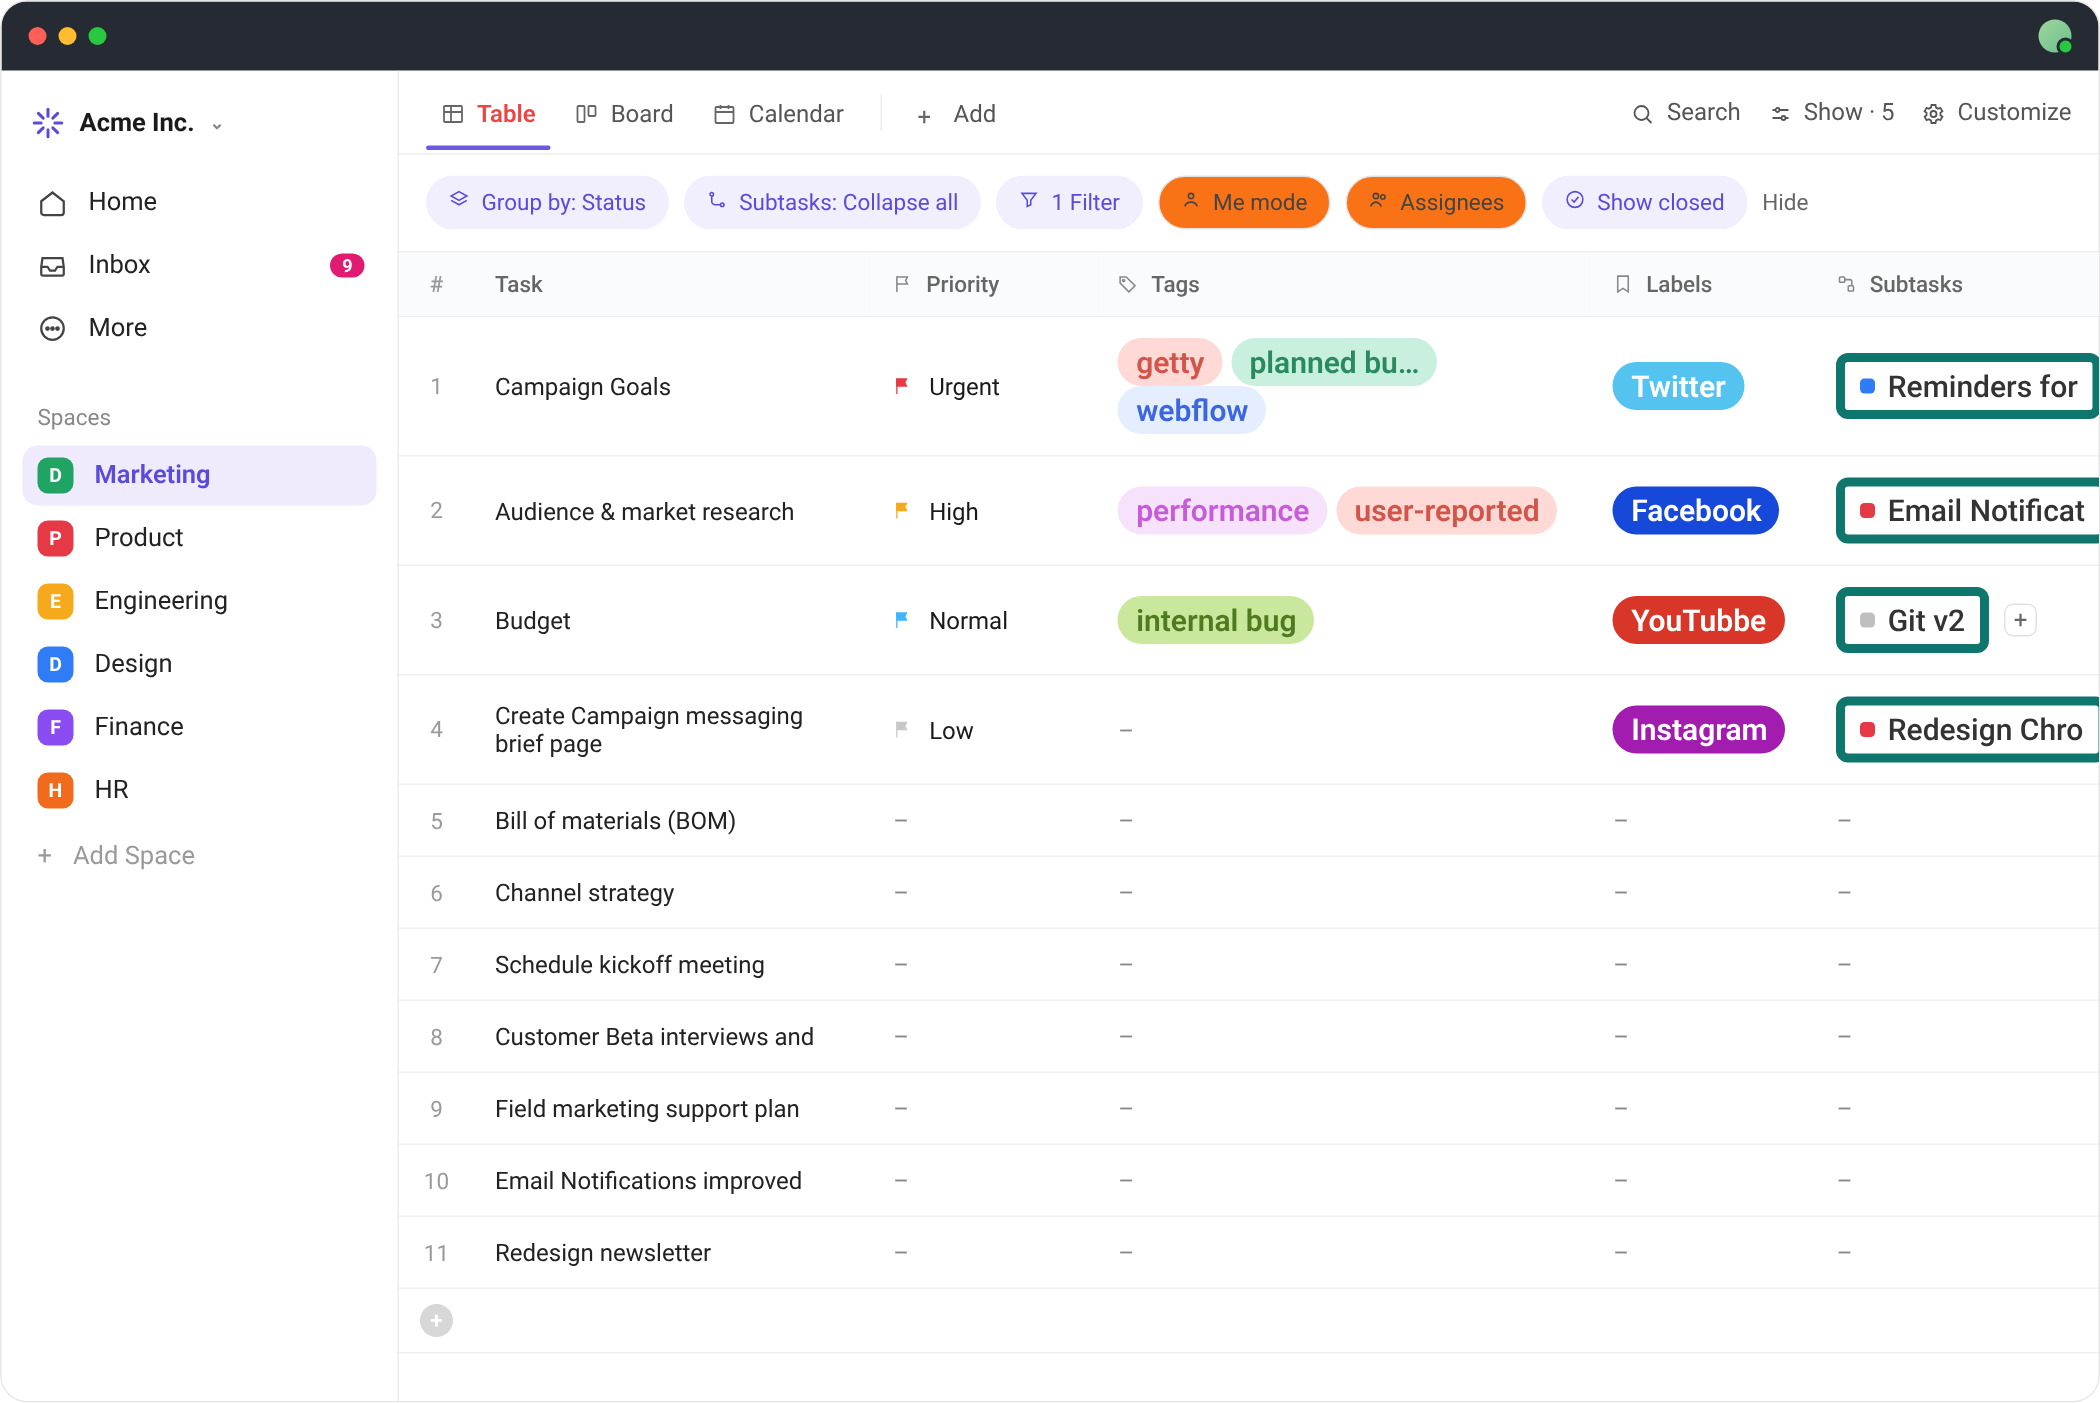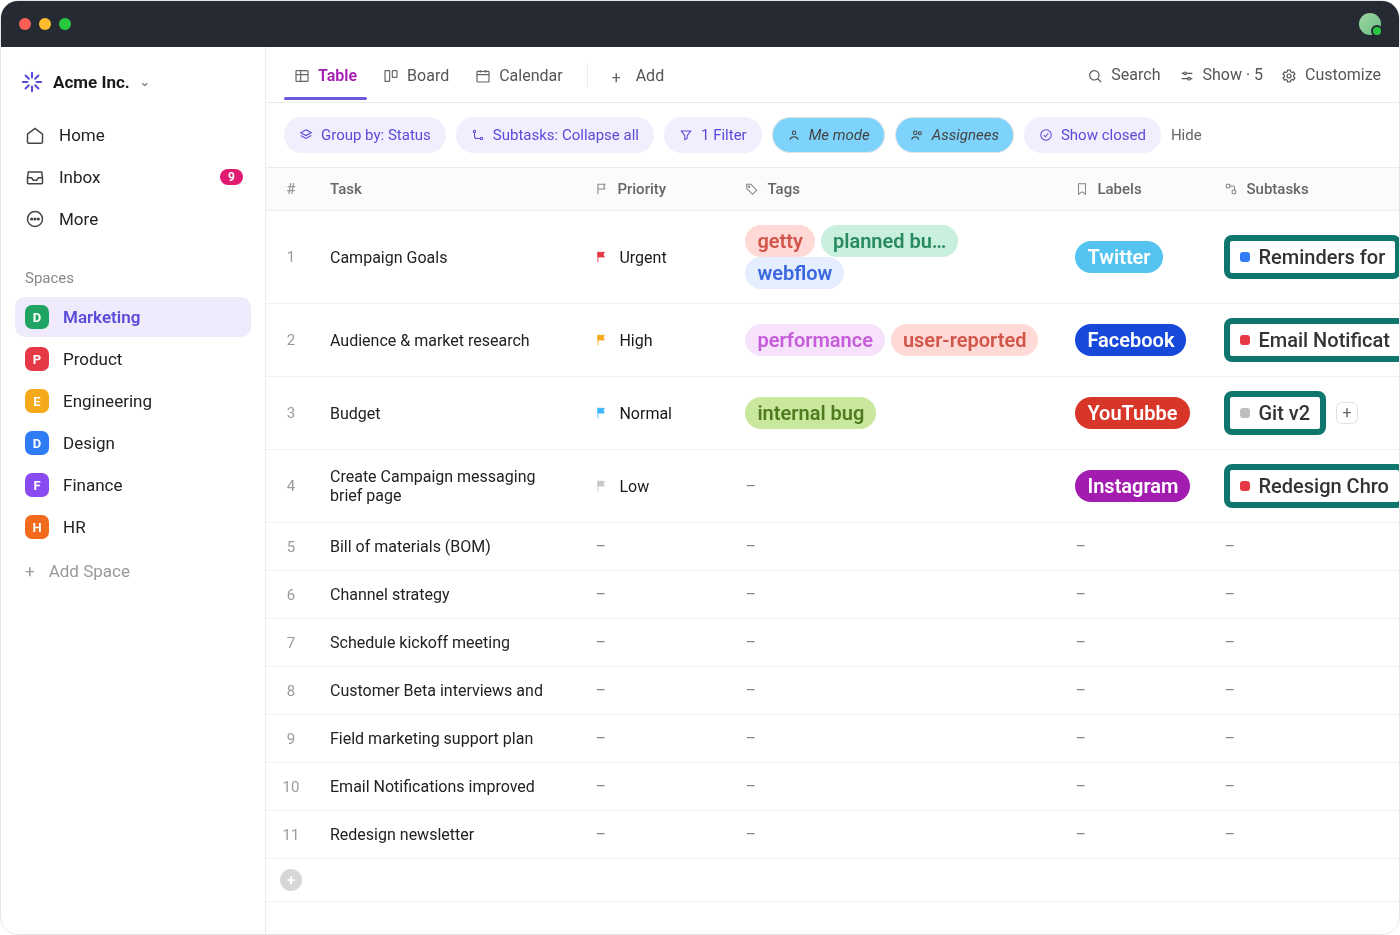--- a/index.html
+++ b/index.html
@@ -25,30 +25,30 @@
 .badge { position: absolute; right: 8px; background: #e11a72; color: #fff; font-size: 12px; font-weight: 700; border-radius: 999px; padding: 1px 8px; }
 .section-label { font-size: 15px; color: #888; padding: 22px 24px 10px; }
 .space-list { padding: 0 14px; display: flex; flex-direction: column; gap: 2px; }
 .space-item { display: flex; align-items: center; gap: 14px; padding: 8px 10px; border-radius: 10px; font-size: 17px; color: #222; cursor: pointer; }
 .space-item.active { background: #efeafc; color: #5a4bd9; font-weight: 600; }
 .space-icon { width: 24px; height: 24px; border-radius: 7px; color: #fff; font-size: 13px; font-weight: 700; display: flex; align-items: center; justify-content: center; }
 .add-space { display:flex; align-items:center; gap: 14px; padding: 14px 24px; color:#999; font-size:17px; cursor:pointer; }
 .main { flex: 1; display: flex; flex-direction: column; overflow: hidden; }
 .topbar { height: 56px; border-bottom: 1px solid #ececec; display: flex; align-items: center; padding: 0 18px; gap: 6px; }
 .view-tab { display: flex; align-items: center; gap: 8px; padding: 16px 10px 14px; font-size: 16px; color: #555; cursor: pointer; position:relative; }
-.view-tab.active { color: #a21caf; font-weight: 600; }
+.view-tab.active { color: #ef4444; font-weight: 600; }
 .view-tab.active::after { content:""; position:absolute; left:0; right:0; bottom:-1px; height:3px; background:#6a5ae0; border-radius:2px; }
 .view-tab .ic { width:16px; height:16px; color:#666; }
 .topbar .sep { width:1px; height:24px; background:#ececec; margin: 0 8px; }
 .topbar .right { margin-left: auto; display:flex; gap: 18px; align-items:center; color:#555; font-size:16px; }
 .right .tbtn { display:flex; align-items:flex-end; gap:8px; cursor:pointer; }
 .filterbar { display:flex; align-items:center; gap: 10px; padding: 14px 18px; }
-.pill { display:flex; align-items:center; gap:8px; padding: 8px 14px; border-radius: 999px; font-size: 15px; cursor:pointer; border:1px solid transparent; }
+.pill { display:flex; gap:8px; padding: 8px 14px; border-radius: 999px; font-size: 15px; cursor:pointer; border:1px solid transparent; }
 .pill.purple { background:#f1eefe; color:#5a4bd9; }
-.pill.outline { background:#7dd3fc; border-color:#e2e2e2; color:#444;font-style:italic; }
+.pill.outline { background:#f97316; border-color:#e2e2e2; color:#444; }
 .hide-btn { color:#666; font-size:15px; cursor:pointer; }
 .table-wrap { flex:1; overflow:auto; }
 table { border-collapse: collapse; width: 100%; min-width: 1160px; }
 thead th { position: sticky; top: 0; background:#fafbfc; border-top:1px solid #ececec; border-bottom:1px solid #ececec; text-align:left; font-weight:500; color:#666; font-size:15px; padding: 12px 14px; }
 thead th .hdr { display:flex; align-items:center; gap:8px; }
 th.num, td.num { width: 48px; text-align:center; color:#9a9a9a; font-size:15px; }
 tbody td { border-bottom:1px solid #f0f0f0; padding: 14px 14px; font-size:16px; vertical-align: middle; }
 td.task { color:#222; }
 .prio { display:flex; align-items:center; gap:10px; }
 .flag { width:14px; height:14px; }

